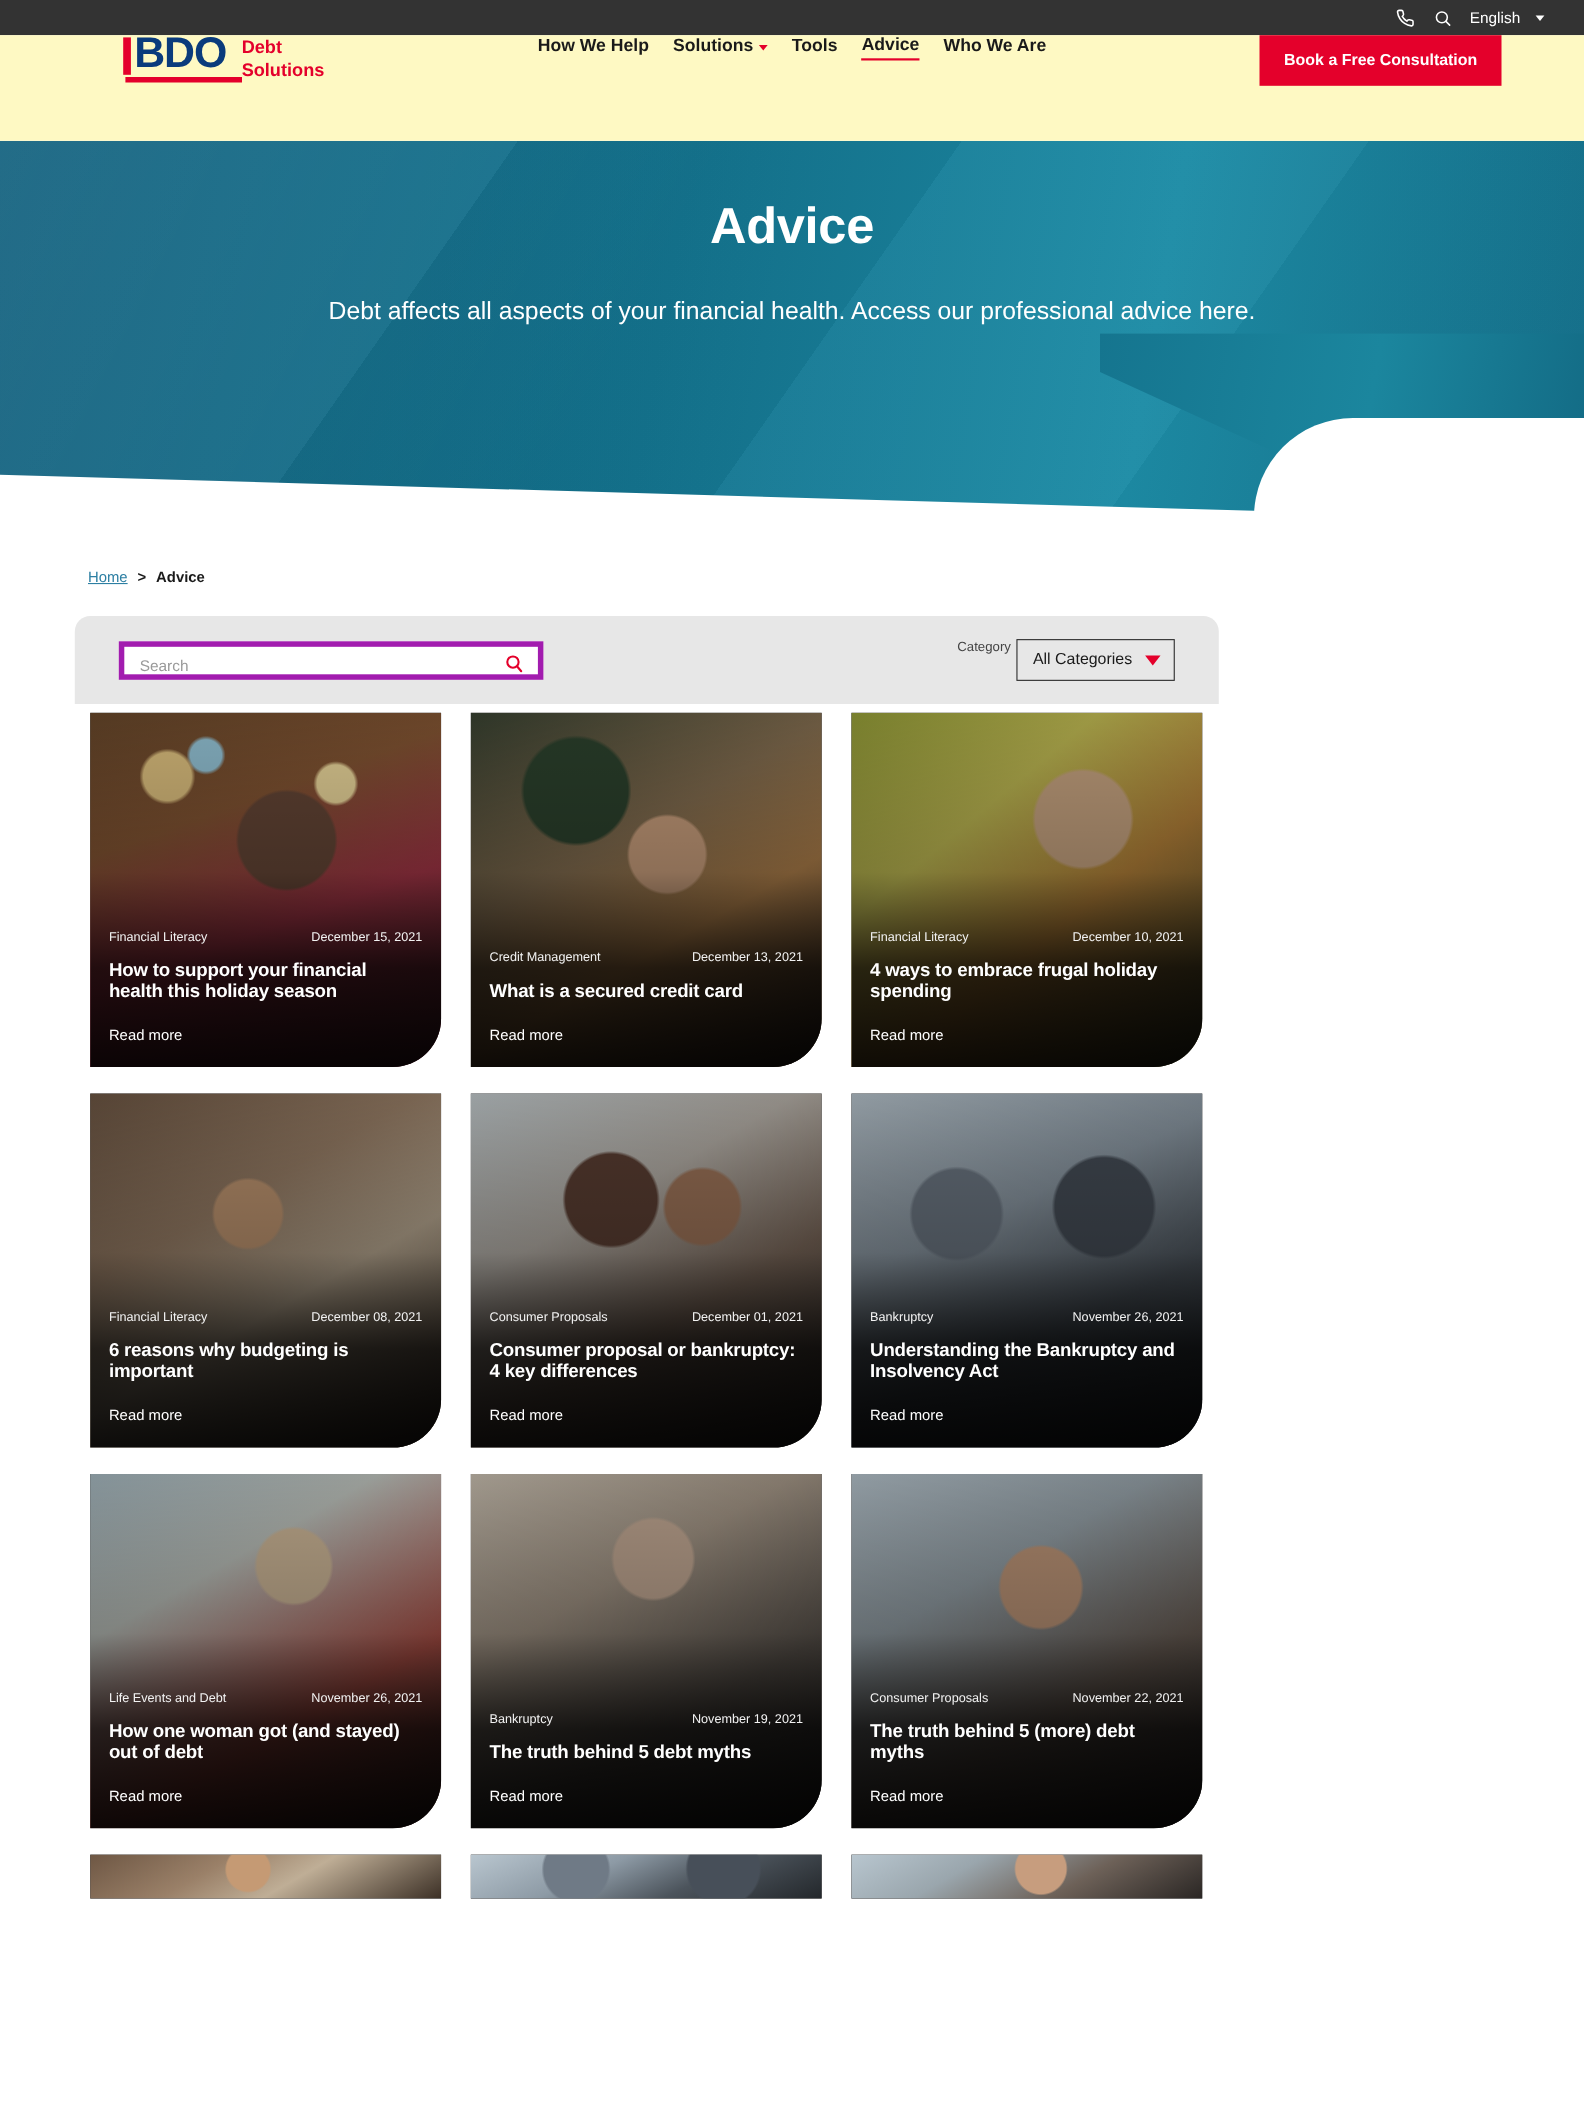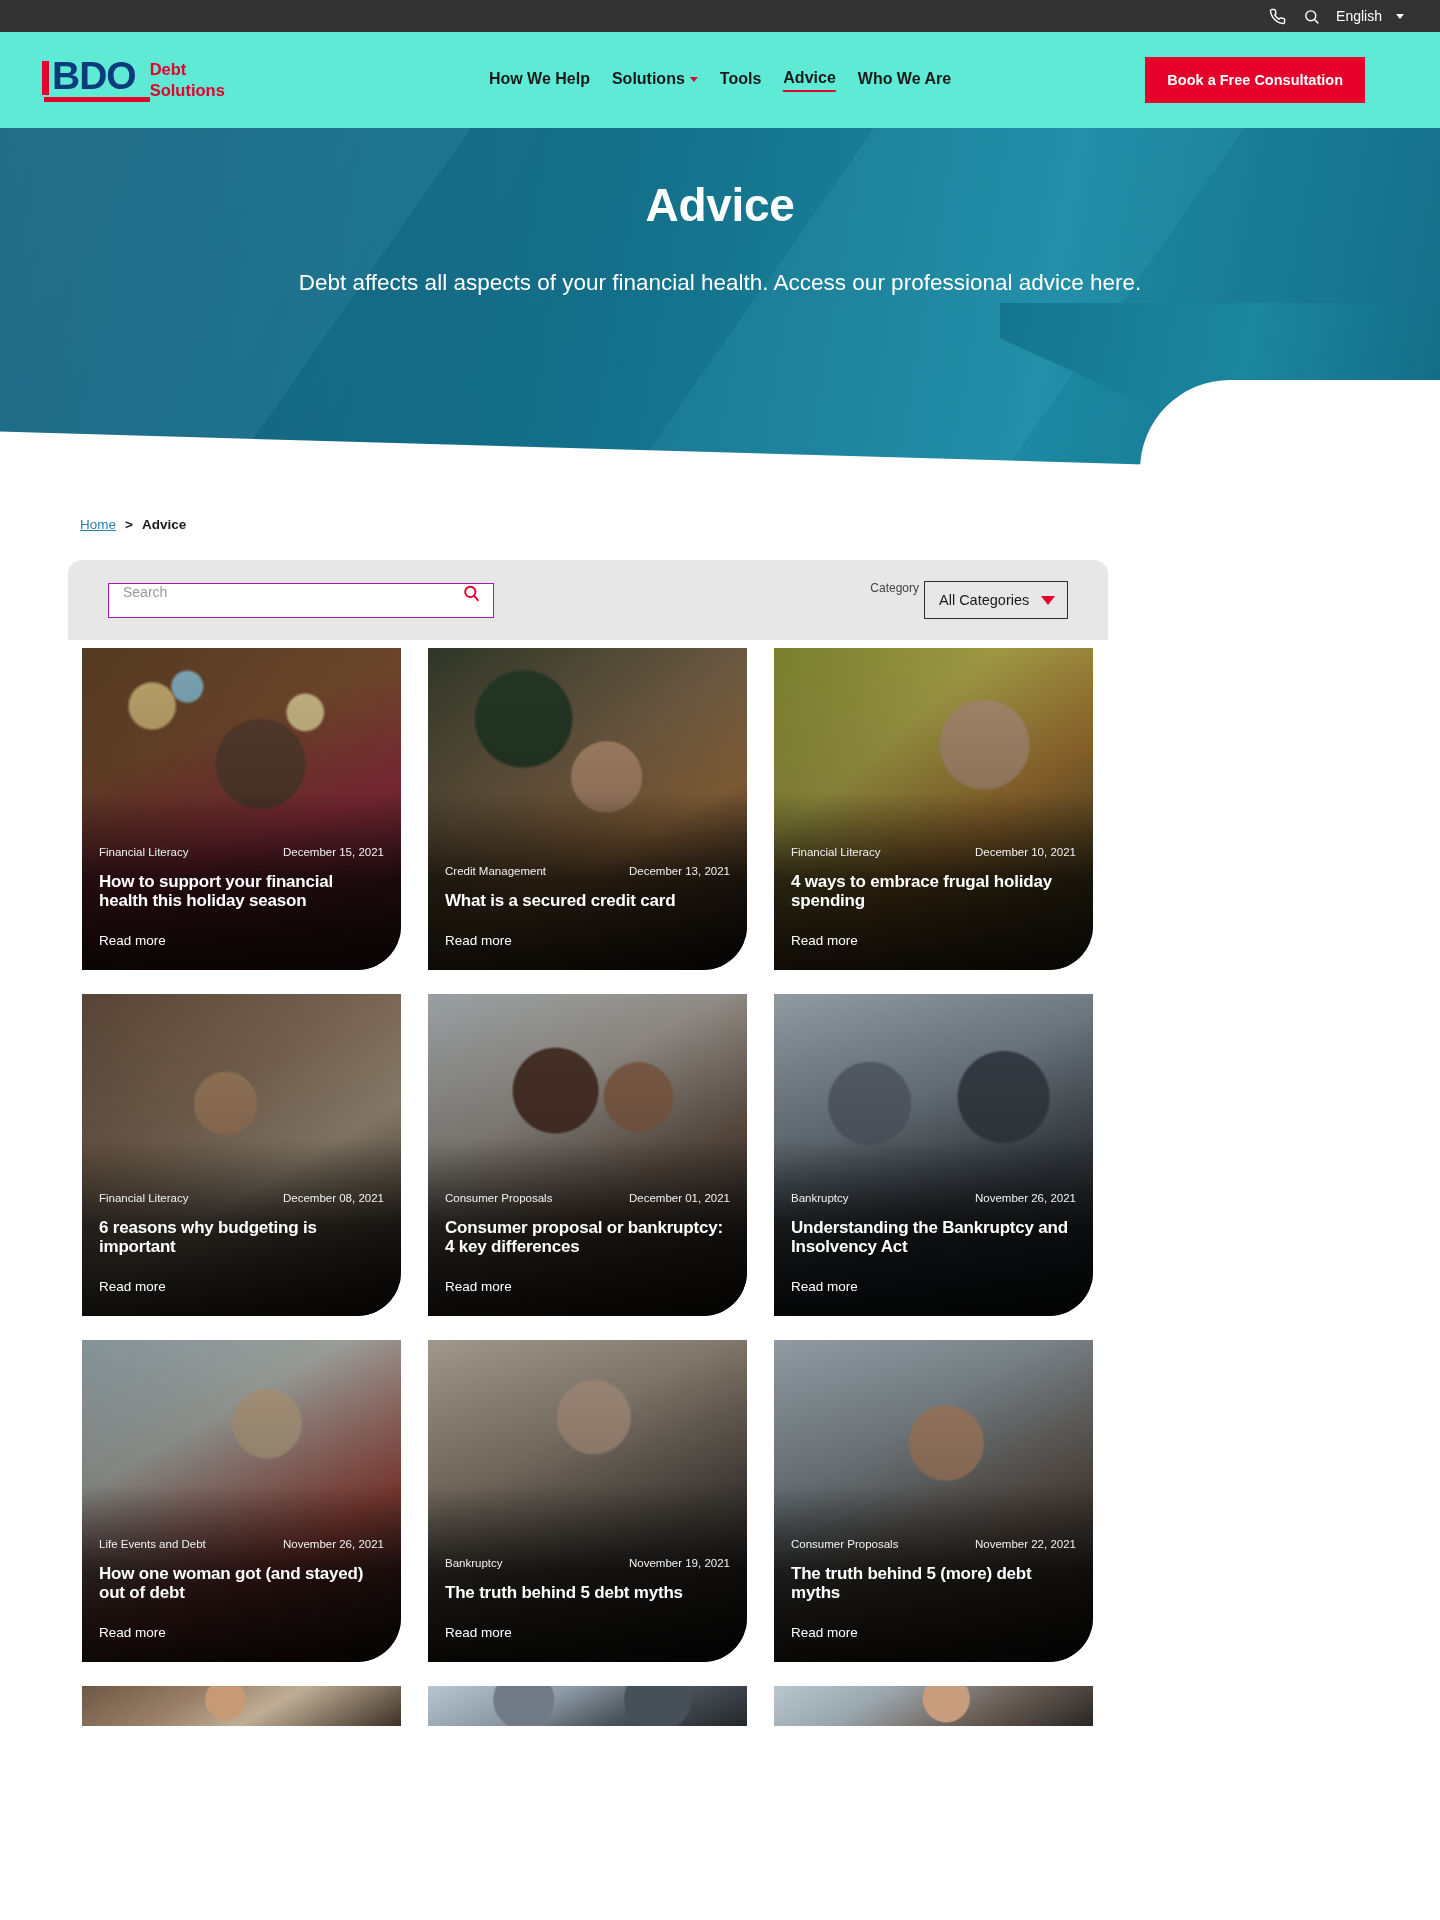--- a/index.html
+++ b/index.html
@@ -36,24 +36,24 @@
     width: 0; height: 0;
     border-left: 4.5px solid transparent;
     border-right: 4.5px solid transparent;
     border-top: 5px solid #ffffff;
     margin-left: 4px;
   }
 
   
   .navbar {
     height: 96px;
-    background: #5eead4;
+    background: #fef9c3;
     display: flex;
-    align-items: center;
-    padding: 0 42px;
+    align-items: flex-start;
+    padding: 0 112px;
     position: relative;
   }
   .logo-wrap { display: flex; align-items: center; gap: 14px; }
   .logo-mark { position: relative; padding-left: 10px; padding-bottom: 9px; }
   .logo-mark::before {
     content: ""; position: absolute; left: 0; top: 2px;
     width: 7px; height: 34px; background: #e4002b;
   }
   .logo-mark::after {
     content: ""; position: absolute; left: 2px; bottom: 0;
@@ -155,22 +155,22 @@
     width: 1040px; height: 80px;
     background: #e7e7e7;
     border-top-left-radius: 14px;
     border-top-right-radius: 14px;
     display: flex; align-items: center;
   }
   .search-box {
     margin-left: 40px;
     width: 386px; height: 35px;
     background: #ffffff;
-    border: 1px solid #a21caf;
-    display: flex; align-items: flex-start;
+    border: 5px solid #a21caf;
+    display: flex; align-items: flex-end;
     padding: 0 10px 0 14px;
   }
   .search-input {
     flex: 1; border: none; outline: none;
     font-size: 14px; color: #333;
     font-family: "Liberation Sans", sans-serif;
     background: transparent;
   }
   .search-input::placeholder { color: #9a9a9a; }
   .search-btn {

